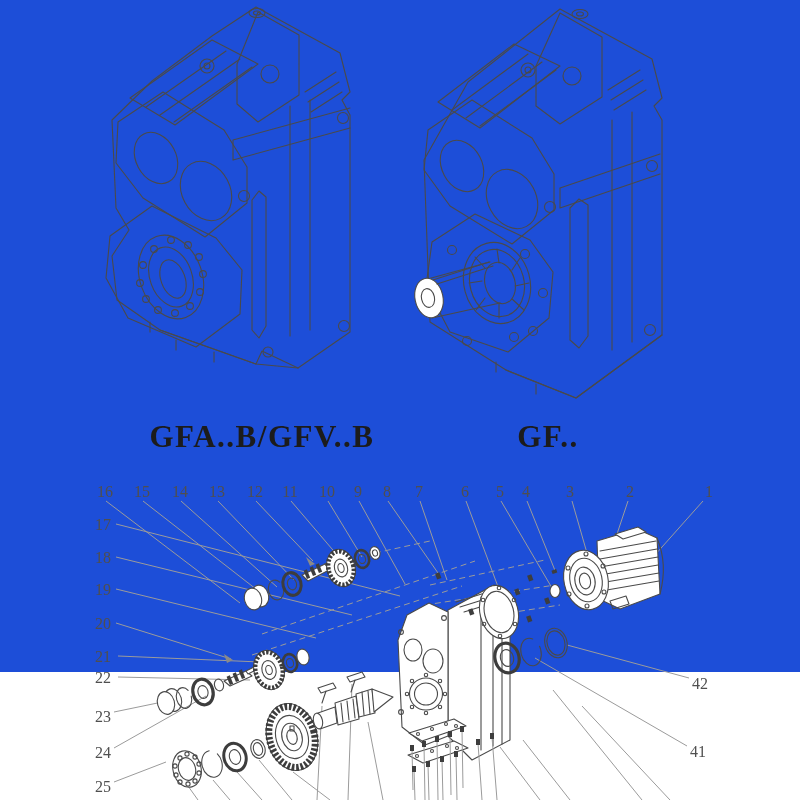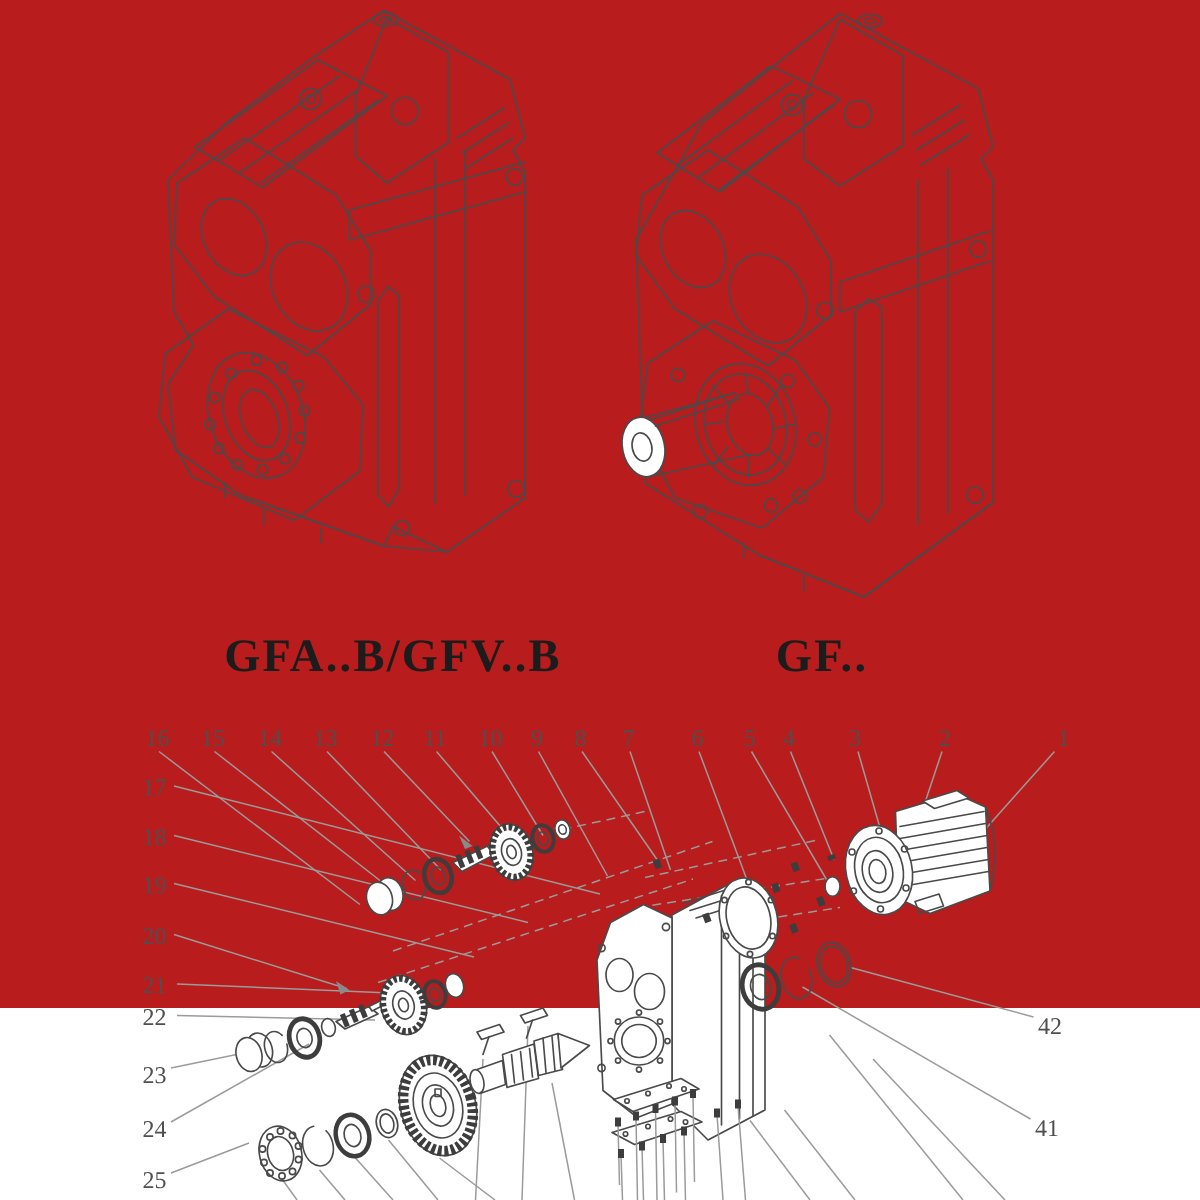--- a/index.html
+++ b/index.html
@@ -1,16 +1,16 @@
 <!DOCTYPE html>
 <html><head>
 <meta charset="utf-8">
 <style>
   html,body{margin:0;padding:0;background:#ffffff;width:800px;height:800px;overflow:hidden;}
-  .sheet{position:relative;width:800px;height:672px;background:#b91c1c;font-family:"Liberation Serif",serif;}
+  .sheet{position:relative;width:800px;height:672px;background:#1d4ed8;font-family:"Liberation Serif",serif;}
   svg{display:block;}
   .ln{stroke:#4a4a4a;fill:none;stroke-width:1.1;stroke-linejoin:round;stroke-linecap:round;}
   .lnf{stroke:#4a4a4a;fill:#ffffff;stroke-width:1.1;stroke-linejoin:round;}
   .leader{stroke:#9b9b9b;stroke-width:1;fill:none;}
   .dashed{stroke:#9b9b9b;stroke-width:1;fill:none;stroke-dasharray:6 4;}
   .teeth{fill:none;stroke:#3d3d3d;}
   .darkfill{fill:#3d3d3d;stroke:none;}
   .callout{font:16px "Liberation Serif",serif;fill:#4f4f4f;}
   .model-label{font:700 31px "Liberation Serif",serif;letter-spacing:1.5px;}
 </style>

